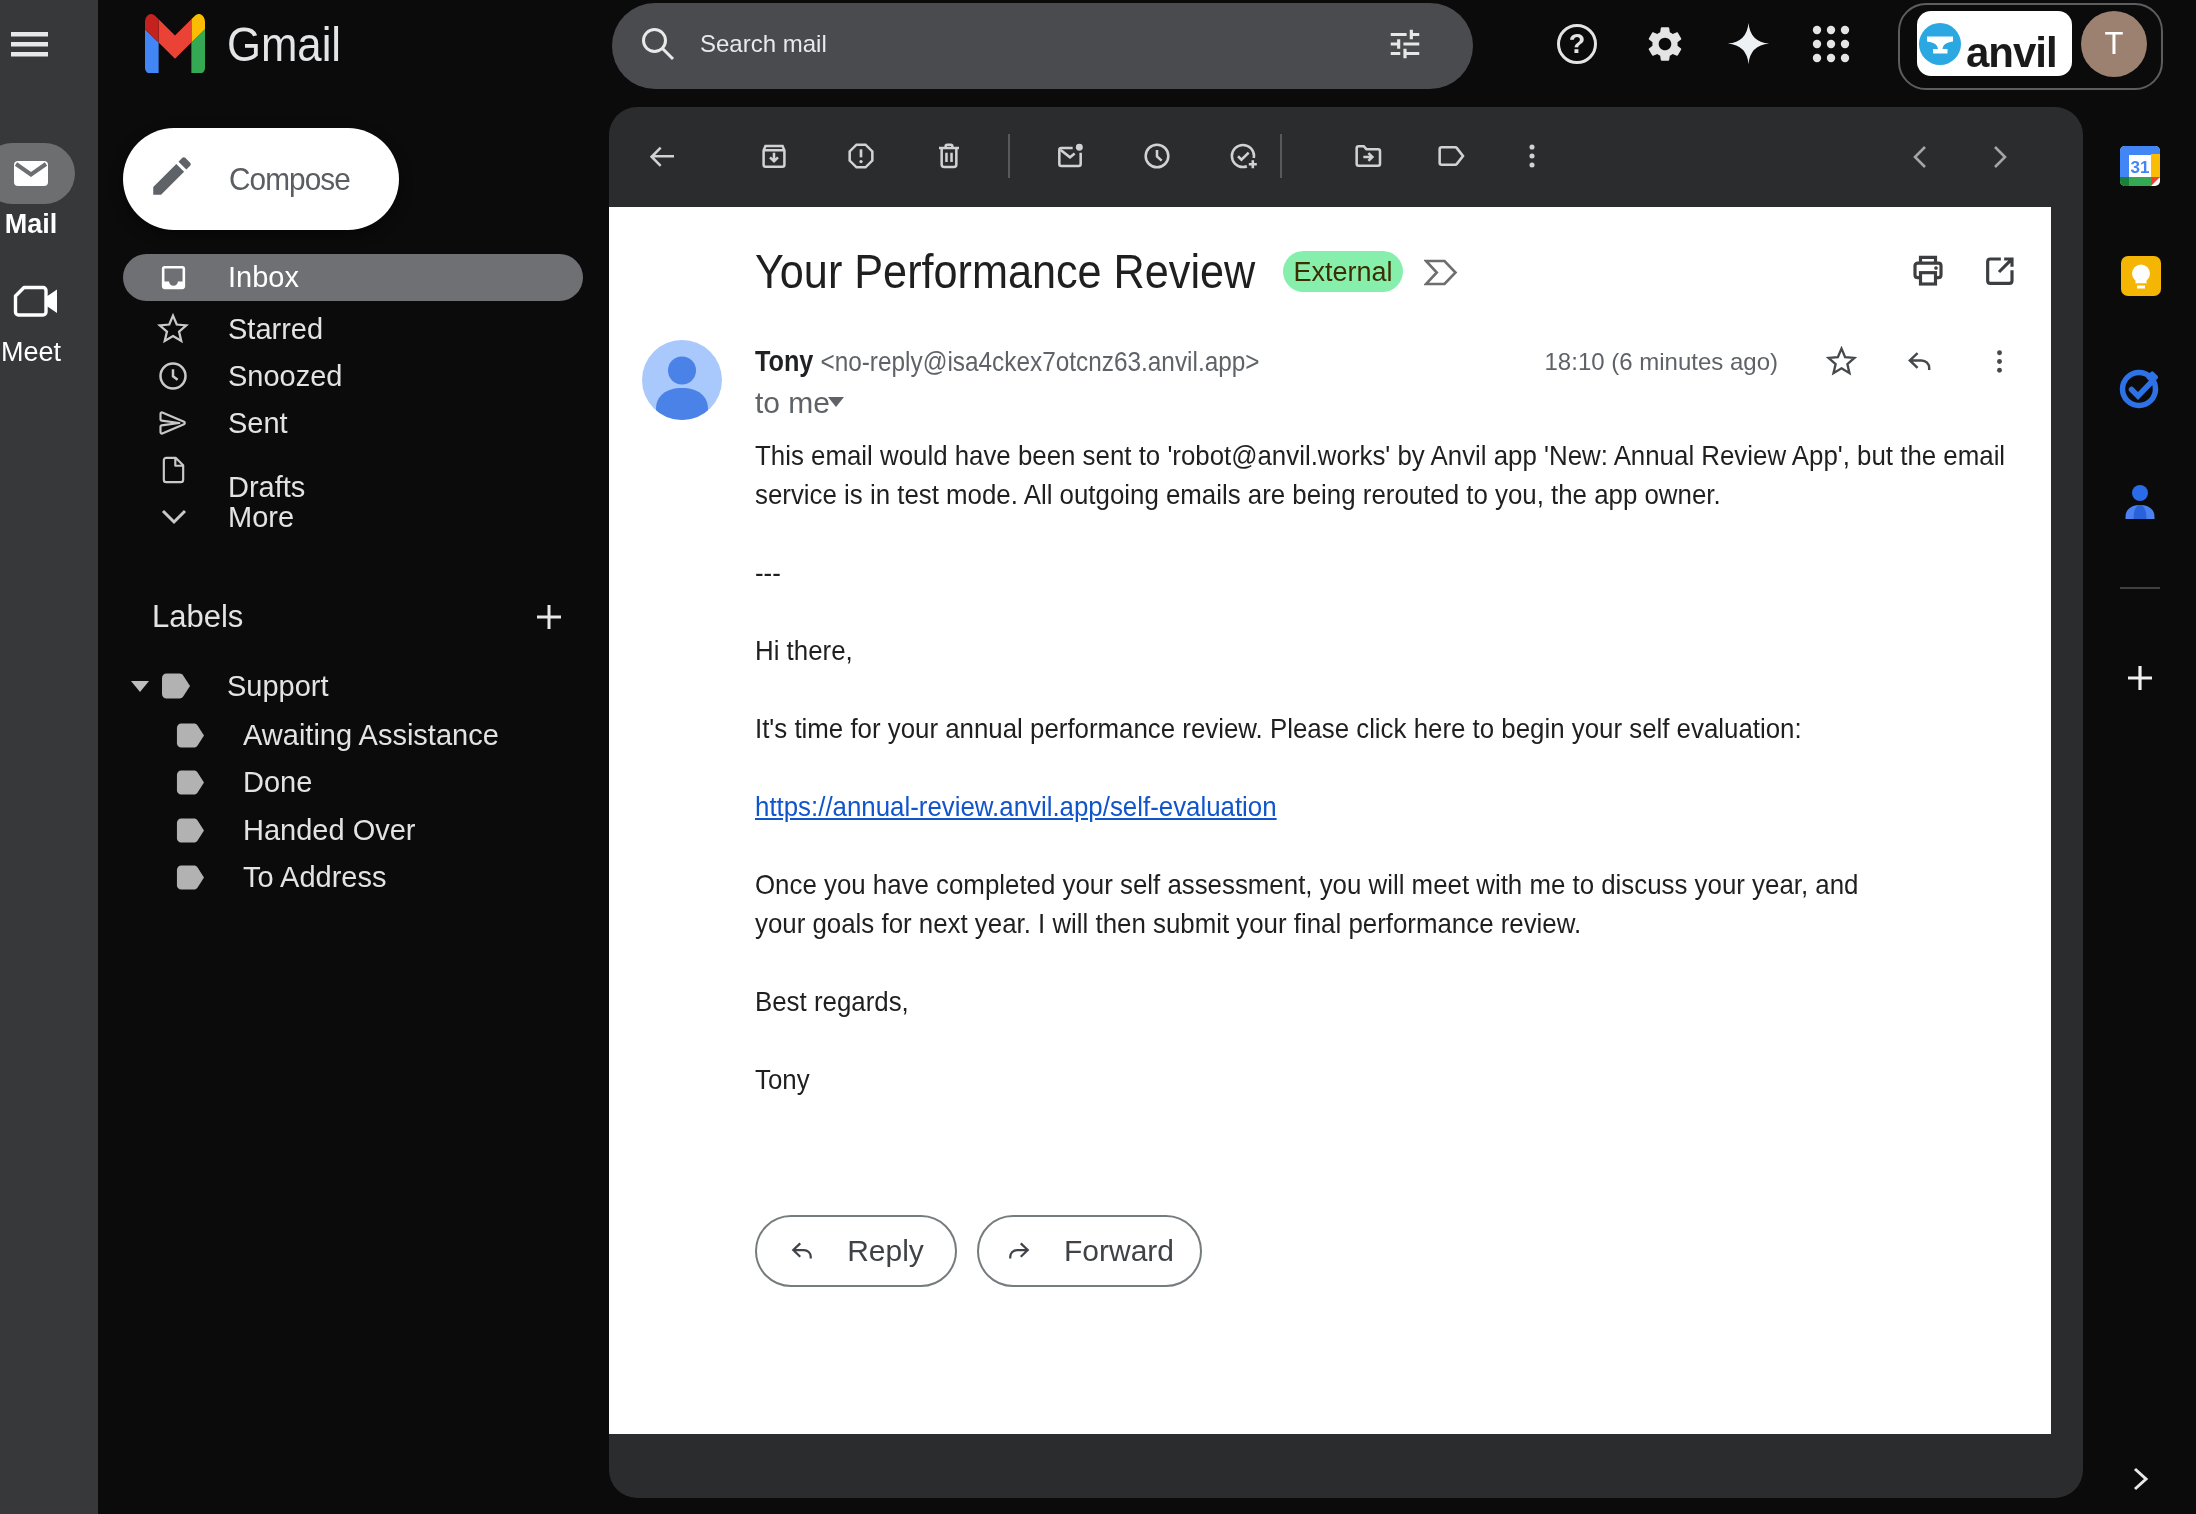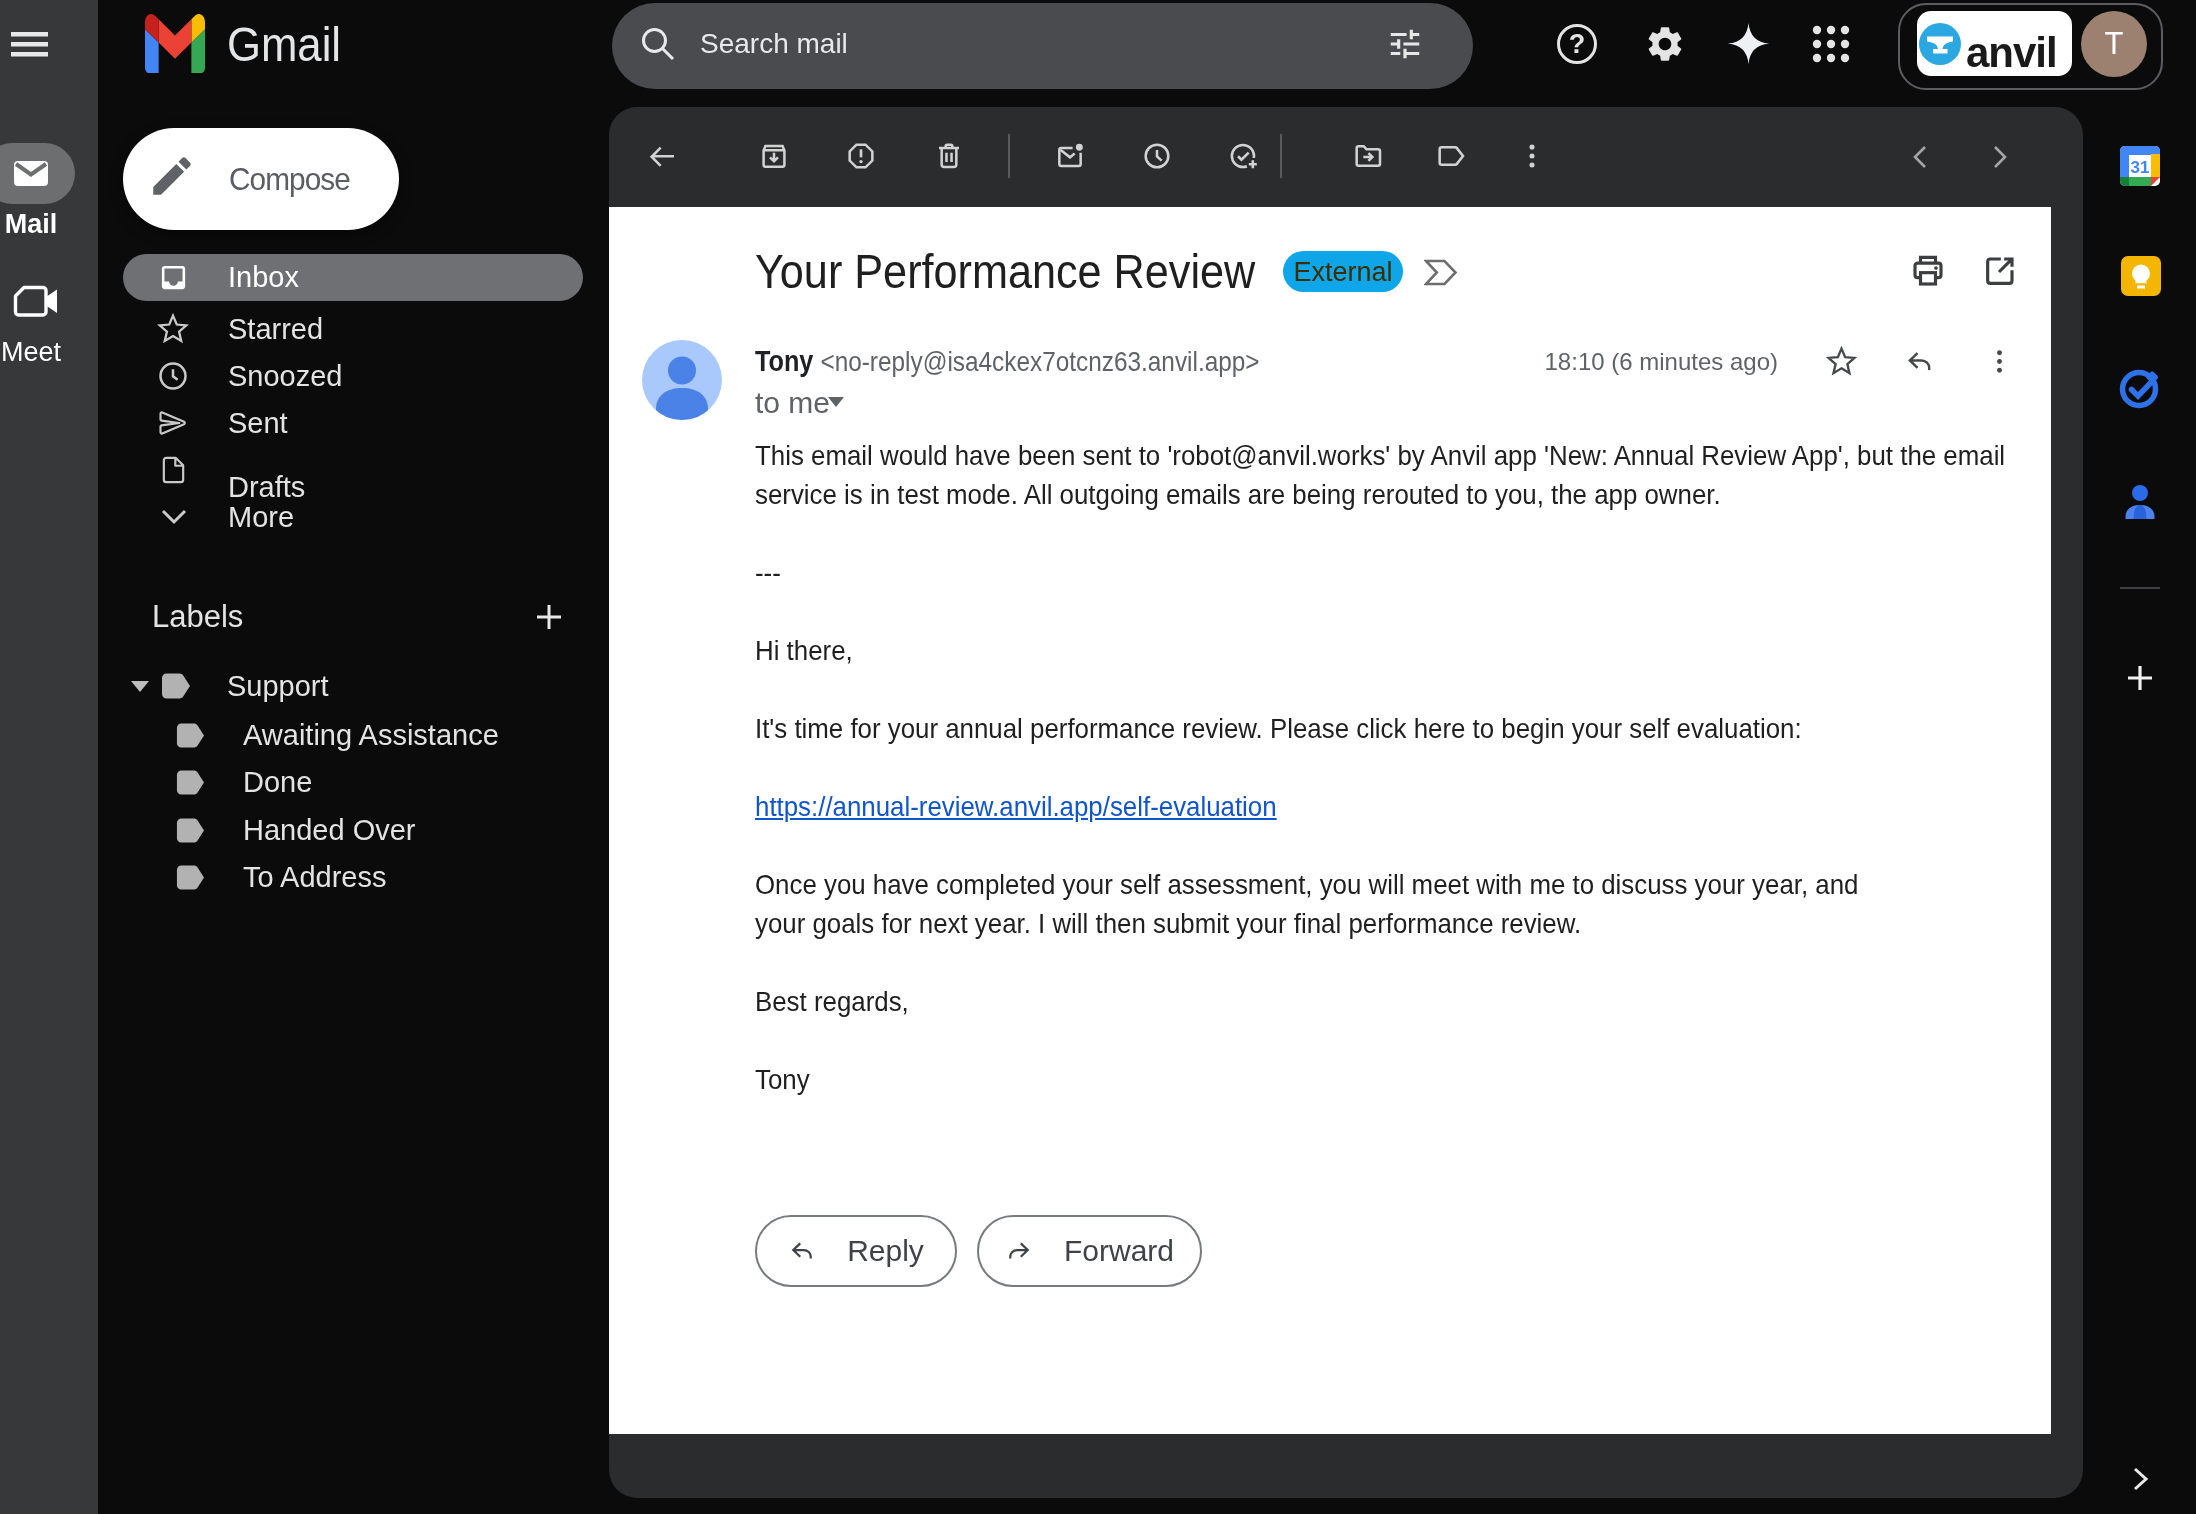--- a/index.html
+++ b/index.html
@@ -11,21 +11,21 @@
   .compose{position:absolute;left:123px;top:128px;width:276px;height:102px;border-radius:51px;background:#fff;box-shadow:0 5px 14px rgba(0,0,0,.45)}
   .navrow{position:absolute;height:47px;line-height:47px;font-size:29px;color:#e3e3e3}
   .inboxpill{position:absolute;left:123px;top:254px;width:460px;height:47px;border-radius:23.5px;background:#6f7073}
   .searchpill{position:absolute;left:612px;top:3px;width:861px;height:86px;border-radius:43px;background:#4a4b4e}
   .acctbox{position:absolute;left:1898px;top:3px;width:265px;height:87px;border:2px solid #5c5d60;border-radius:28px;box-sizing:border-box}
   .anvilpill{position:absolute;left:1917px;top:11px;width:155px;height:65px;border-radius:14px;background:#fff}
   .avatarT{position:absolute;left:2081px;top:11px;width:66px;height:66px;border-radius:50%;background:#9d8170;color:#fff;font-size:31px;text-align:center;line-height:66px}
   .card{position:absolute;left:609px;top:107px;width:1474px;height:1391px;border-radius:28px;background:#2b2c2d}
   .white{position:absolute;left:609px;top:207px;width:1442px;height:1227px;background:#fff}
   .vdiv{position:absolute;top:134px;width:2px;height:44px;background:#595a5c}
-  .badge{position:absolute;left:1283px;top:251px;width:120px;height:41px;border-radius:21px;background:#0ea5e9;text-align:center;line-height:42px;font-size:27px;color:#3d2e00}
+  .badge{position:absolute;left:1283px;top:251px;width:120px;height:41px;border-radius:21px;background:#86efac;text-align:center;line-height:42px;font-size:27px;color:#3d2e00}
   .btn{position:absolute;top:1215px;height:72px;border:2px solid #767b7e;border-radius:37px;box-sizing:border-box;display:flex;align-items:center;justify-content:center;gap:31px;font-size:30px;color:#3f4347}
   .body-text{position:absolute;left:755px;top:436px;font-size:27.5px;line-height:39px;color:#1f1f1f;white-space:nowrap;transform:scaleX(.94);transform-origin:0 0}
 </style>
 </head>
 <body>
 <div class="rail"></div>
 <svg class="abs" style="left:11px;top:32px" width="38" height="25" viewBox="0 0 38 25">
   <rect x="0" y="0" width="37" height="4.5" fill="#e8e8e8"></rect>
     <rect x="0" y="10" width="37" height="4.5" fill="#e8e8e8"></rect>
     <rect x="0" y="20" width="37" height="4.5" fill="#e8e8e8"></rect>
@@ -105,21 +105,21 @@
 <div class="navrow" style="left:243px;top:807px">Handed Over</div>
 <svg class="abs" style="left:174px;top:863px" width="31" height="29" viewBox="0 0 32 30">
   <path d="M3 7 c0-2.5 2-4.5 4.5-4.5 h13 c1.5 0 2.9.7 3.7 1.9 L31 15 l-6.8 10.6 c-.8 1.2-2.2 1.9-3.7 1.9 h-13 C5 27.5 3 25.5 3 23 Z" fill="#b2b2b2"></path>
 </svg>
 <div class="navrow" style="left:243px;top:854px">To Address</div>
 <div class="searchpill"></div>
 <svg class="abs" style="left:637px;top:23px" width="42" height="42" viewBox="0 0 42 42">
   <circle cx="17.5" cy="17.5" r="11" fill="none" stroke="#e9e9ea" stroke-width="3"></circle>
   <path d="M25.5 25.5 L36 36" stroke="#e9e9ea" stroke-width="3"></path>
 </svg>
-<div class="abs" style="left:700px;top:0;height:88px;line-height:88px;font-size:28px;color:#e8e9ea">Search mail</div>
+<div class="abs" style="left:700px;top:0;height:88px;line-height:88px;font-size:24px;color:#e8e9ea">Search mail</div>
 <svg class="abs" style="left:1386px;top:25px" width="38" height="38" viewBox="0 0 24 24">
   <path fill="#e7e7e8" d="M3 17v2h6v-2H3zM3 5v2h10V5H3zm10 16v-2h8v-2h-8v-2h-2v6h2zM7 9v2H3v2h4v2h2V9H7zm14 4v-2H11v2h10zm-6-4h2V7h4V5h-4V3h-2v6z"></path>
 </svg>
 <svg class="abs" style="left:1556px;top:23px" width="42" height="42" viewBox="0 0 42 42">
   <circle cx="21" cy="21" r="18.5" fill="none" stroke="#e4e4e5" stroke-width="3"></circle>
   <text x="21" y="30" font-family="Liberation Sans,sans-serif" font-size="27" font-weight="bold" fill="#e4e4e5" text-anchor="middle">?</text>
 </svg>
 <svg class="abs" style="left:1644px;top:23px" width="42" height="42" viewBox="0 0 24 24">
   <path fill="#e4e4e5" d="M19.14 12.94c.04-.3.06-.61.06-.94 0-.32-.02-.64-.07-.94l2.03-1.58c.18-.14.23-.41.12-.61l-1.92-3.32c-.12-.22-.37-.29-.59-.22l-2.39.96c-.5-.38-1.03-.7-1.62-.94l-.36-2.54c-.04-.24-.24-.41-.48-.41h-3.84c-.24 0-.43.17-.47.41l-.36 2.54c-.59.24-1.13.57-1.62.94l-2.39-.96c-.22-.08-.47 0-.59.22L2.74 8.87c-.12.21-.08.47.12.61l2.03 1.58c-.05.3-.09.63-.09.94s.02.64.07.94l-2.03 1.58c-.18.14-.23.41-.12.61l1.92 3.32c.12.22.37.29.59.22l2.39-.96c.5.38 1.03.7 1.62.94l.36 2.54c.05.24.24.41.48.41h3.84c.24 0 .44-.17.47-.41l.36-2.54c.59-.24 1.13-.56 1.62-.94l2.39.96c.22.08.47 0 .59-.22l1.92-3.32c.12-.22.07-.47-.12-.61l-2.01-1.58zM12 15.6c-1.98 0-3.6-1.62-3.6-3.6s1.62-3.6 3.6-3.6 3.6 1.62 3.6 3.6-1.62 3.6-3.6 3.6z"></path>
 </svg>

